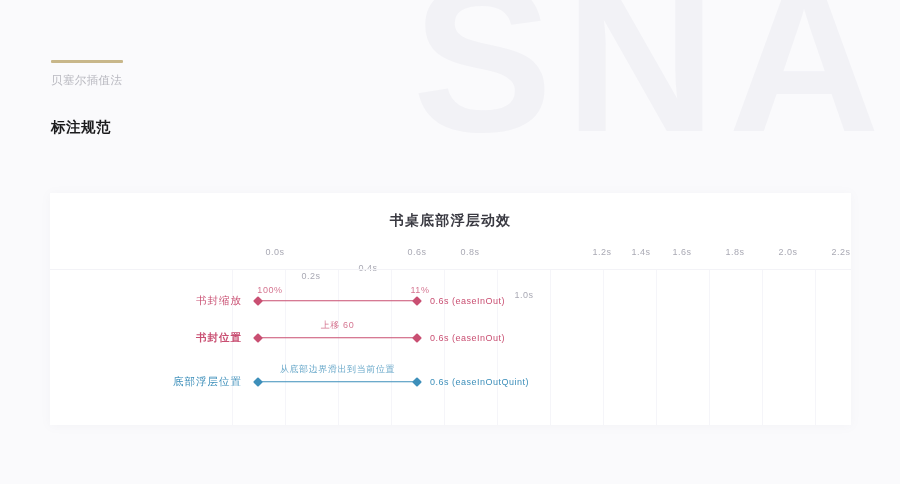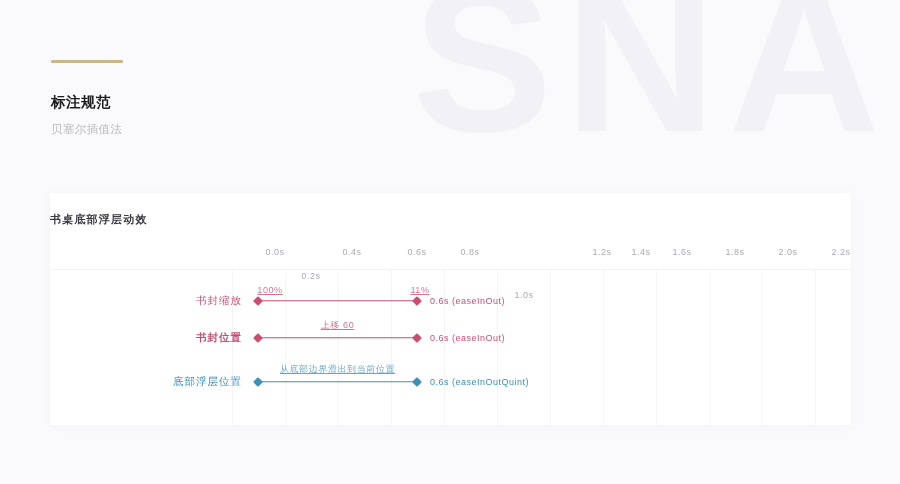--- a/index.html
+++ b/index.html
@@ -71,22 +71,22 @@
     position: absolute;
     left: 50px;
     top: 193px;
     width: 801px;
     height: 232px;
     background: #ffffff;
     box-shadow: 0 1px 10px rgba(120,120,150,0.055);
     z-index: 1;
   }
   #chart-title {
-    text-align: left;
-    font-size: 11px;
+    text-align: center;
+    font-size: 14px;
     font-weight: 700;
     color: #3a3a42;
     letter-spacing: 1.2px;
     padding-top: 19px;
   }
 
   
   #plot-area {
     position: absolute;
     left: 0;
@@ -170,53 +170,52 @@
     transform: translate(-50%, -50%) rotate(45deg);
     border-radius: 1px;
   }
   .bar-caption {
     position: absolute;
     bottom: 50%;
     margin-bottom: 6px;
     font-size: 9px;
     letter-spacing: 0.6px;
     white-space: nowrap;
-    text-decoration: underline;
   }
   .cap-left  { transform: translateX(-50%); }
   .cap-mid   { transform: translateX(-50%); }
   .cap-right { transform: translateX(-50%); }
   .duration {
     position: absolute;
     top: 50%;
     transform: translateY(-50%);
     font-size: 9px;
     letter-spacing: 0.5px;
     white-space: nowrap;
   }
 </style>
 </head>
 <body>
 
 <div id="watermark">SNA</div>
 
 <div id="header">
   <div id="title-rule"></div>
+  <div id="section-subtitle">贝塞尔插值法</div>
   <div id="section-title">标注规范</div>
-  <div id="section-subtitle">贝塞尔插值法</div>
 </div>
 
 <div id="chart-card">
   <div id="chart-title">书桌底部浮层动效</div>
 
   <div id="plot-area">
     <div id="axis-row">
         <div class="tick-label" style="left: 225px;">0.0s</div>
         <div class="tick-label" style="left: 261px; margin-top: 24px;">0.2s</div>
-        <div class="tick-label" style="left: 302px;">0.4s</div>
+        <div class="tick-label" style="left: 318px; margin-top: 16px;">0.4s</div>
         <div class="tick-label" style="left: 367px;">0.6s</div>
         <div class="tick-label" style="left: 420px;">0.8s</div>
         <div class="tick-label" style="left: 474px; margin-top: 43px;">1.0s</div>
         <div class="tick-label" style="left: 552px;">1.2s</div>
         <div class="tick-label" style="left: 591px;">1.4s</div>
         <div class="tick-label" style="left: 632px;">1.6s</div>
         <div class="tick-label" style="left: 685px;">1.8s</div>
         <div class="tick-label" style="left: 738px;">2.0s</div>
         <div class="tick-label" style="left: 791px;">2.2s</div>
       </div>

